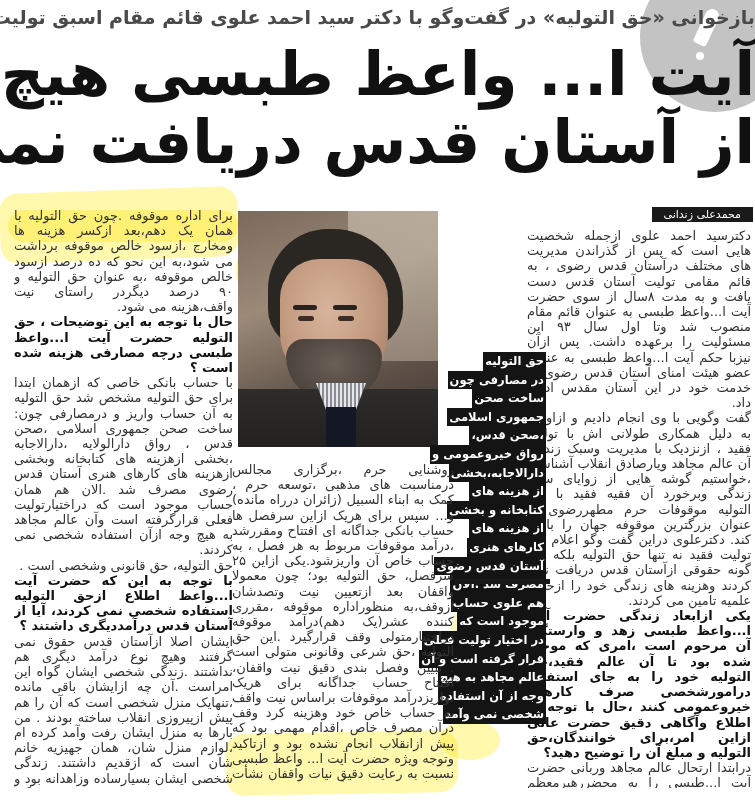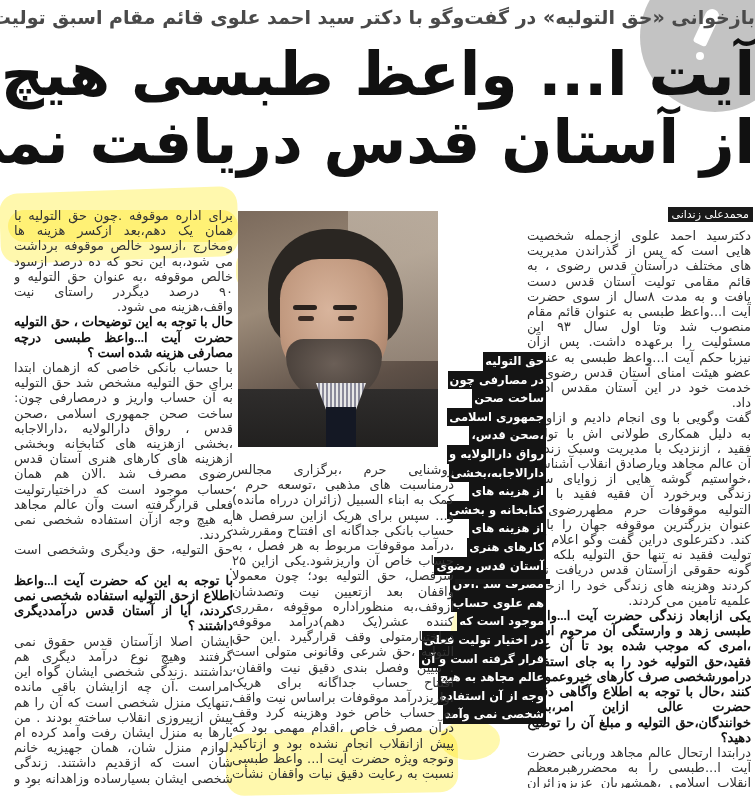--- a/index.html
+++ b/index.html
@@ -34,29 +34,29 @@
     right:0; top:40px; width:755px;
     font-family:"DejaVu Sans", sans-serif;
     font-weight:bold; color:#111;
     line-height:68px;
   }
   .headline .l1 { font-size:60px; letter-spacing:-2px; white-space:nowrap; display:block; }
   .headline .l2 { font-size:60px; letter-spacing:-2px; white-space:nowrap; display:block; }
 
   .byline {
     right:2px; top:207px; background:#1a1a1a; color:#fff;
-    font-size:11px; padding:1px 4px; white-space:nowrap;
+    font-size:11px; padding:1px 12px; white-space:nowrap;
   }
 
   .col {
     font-size:13px; line-height:15.2px; color:#333; text-align:justify;
     direction:rtl;
   }
   .col p { margin:0; }
-  .col .q { font-weight:bold; color:#111;font-family:Liberation Serif, serif; }
+  .col .q { font-weight:bold; color:#111; }
 
   .col-right { left:527px; top:228px; width:224px; height:560px; overflow:hidden; }
   .col-center { left:232px; top:462px; width:222px; height:320px; overflow:hidden; }
   .col-left { left:14px; top:208px; width:219px; height:580px; overflow:hidden; }
 
   .photo {
     left:238px; top:211px; width:200px; height:236px; overflow:hidden;
     background:linear-gradient(160deg,#7b6a5c 0%,#9b8a78 35%,#5e5047 70%,#3a3531 100%);
   }
   .photo .bg-light { position:absolute; left:110px; top:0; width:90px; height:150px;
@@ -141,21 +141,21 @@
   <div class="shirt"></div>
   <div class="sweater"></div>
 </div>
 
 <div class="abs pullquote">
   <span class="pq-line">حق التولیه</span>
   <span class="pq-line">در مصارفی چون</span>
   <span class="pq-line">ساخت صحن</span>
   <span class="pq-line">جمهوری اسلامی</span>
   <span class="pq-line">،صحن قدس،</span>
-  <span class="pq-line">رواق دارالولایه و</span>
+  <span class="pq-line">رواق خیروعمومی و</span>
   <span class="pq-line">دارالاجابه،بخشی</span>
   <span class="pq-line">از هزینه های</span>
   <span class="pq-line">کتابخانه و بخشی</span>
   <span class="pq-line">از هزینه های</span>
   <span class="pq-line">کارهای هنری</span>
   <span class="pq-line">آستان قدس رضوی</span>
   <span class="pq-line">مصرف شد .الان</span>
   <span class="pq-line">هم علوی حساب</span>
   <span class="pq-line">موجود است که</span>
   <span class="pq-line">در اختیار تولیت فعلی</span>
@@ -169,17 +169,17 @@
 <div class="abs col col-center">
   <p>روشنایی حرم ،برگزاری مجالس درمناسبت های مذهبی ،توسعه حرم ، کمک به ابناء السبیل (زائران درراه مانده) و... سپس برای هریک ازاین سرفصل ها حساب بانکی جداگانه ای افتتاح ومقررشد ،درآمد موقوفات مربوط به هر فصل ، به حساب خاص آن واریزشود.یکی ازاین ۲۵ سرفصل، حق التولیه بود؛ چون معمولا واقفان بعد ازتعیین نیت وتصدشان ازوقف،به منظوراداره موقوفه ،مقرری کننده عشر(یک دهم)درآمد موقوفه دراختیارمتولی وقف قرارگیرد .این حق التولیه ،حق شرعی وقانونی متولی است . تبیین وفصل بندی دقیق نیت واقفان، افتتاح حساب جداگانه برای هریک ،واریزدرآمد موقوفات براساس نیت واقف به حساب خاص خود وهزینه کرد وقف درآن مصرف خاص ،اقدام مهمی بود که پیش ازانقلاب انجام نشده بود و ازتاکید وتوجه ویژه حضرت آیت ا... واعظ طبسی نسبت به رعایت دقیق نیات واقفان نشأت می گرفت؛ همان گونه که رهبرمعظم انقلاب اسلامی نیز به تازگی درحکم انتصاب تولیت حجت الاسلام والمسلمین رئیسی برآن تاکید کردند.</p>
   <p>آیت ا...واعظ طبسی ازهمان سال های اول تولیت شان این امررا رعایت می کردند وآستان قدس ازهمان زمان به بعد هرسال ازدوبودجه بندی برخوردارشد؛ یکی بودجه بندی موقوفاتی ودیگری بودجه بندی عمومی . دربی این اقدام اساسی ، حق التولیه موقوفات هم ازهمان سال های اول به حساب بانکی خاص خود واریز ودرمصارف خیروعمومی هزینه می شد وهیچ گونه دخل وتصرفی ازسوی آیت ا...واعظ طبسی درحق التولیه صورت نمی گرفت.ایشان نه تنها ازحق التولیه استفاده نمی کردند بلکه هیچ گونه حق وحقوق دیگری هم ازآستان قدس دریافت نمی کردند.</p>
 
 </div>
 
 <div class="abs col col-left">
   <p>برای اداره موقوفه .چون حق التولیه با همان یک دهم،بعد ازکسر هزینه ها ومخارج ،ازسود خالص موقوفه برداشت می شود،به این نحو که ده درصد ازسود خالص موقوفه ،به عنوان حق التولیه و ۹۰ درصد دیگردر راستای نیت واقف،هزینه می شود.</p>
   <p class="q">حال با توجه به این توضیحات ، حق التولیه حضرت آیت ا...واعظ طبسی درچه مصارفی هزینه شده است ؟</p>
   <p>با حساب بانکی خاصی که ازهمان ابتدا برای حق التولیه مشخص شد حق التولیه به آن حساب واریز و درمصارفی چون: ساخت صحن جمهوری اسلامی ،صحن قدس ، رواق دارالولایه ،دارالاجابه ،بخشی ازهزینه های کتابخانه وبخشی ازهزینه های کارهای هنری آستان قدس رضوی مصرف شد .الان هم همان حساب موجود است که دراختیارتولیت فعلی قرارگرفته است وآن عالم مجاهد به هیچ وجه ازآن استفاده شخصی نمی کردند.</p>
-  <p>حق التولیه، حق ودیگری وشخصی است .</p>
+  <p>حق التولیه، حق قانونی وشخصی است .</p>
   <p class="q">با توجه به این که حضرت آیت ا...واعظ اطلاع ازحق التولیه استفاده شخصی نمی کردند، آیا از آستان قدس درآمددیگری داشتند ؟</p>
   <p>ایشان اصلا ازآستان قدس حقوق نمی گرفتند وهیچ نوع درآمد دیگری هم نداشتند .زندگی شخصی ایشان گواه این امراست .آن چه ازایشان باقی مانده ،تنهایک منزل شخصی است که آن را هم پیش ازپیروزی انقلاب ساخته بودند . من بارها به منزل ایشان رفت وآمد کرده ام ،لوازم منزل شان، همان جهیزیه خانم شان است که ازقدیم داشتند. زندگی شخصی ایشان بسیارساده وزاهدانه بود و چون استاد حوزه بودند،هزینه های زندگی شان ازطریق حوزه علمیه تامین می شد،هرچند به دلیل برخورداری از جایگاه تولیت ، مردم ایشان را همواره درتالار مجلل وباشکوه تشریفات مشاهده می کردند. ایشان درعین ساده زیستی درمسایل موقوفات دقیق بودند و گاه برای پرداخت هزارتومان دستورمی دادند مورد مصرف ، مکتوب و مشخص شود.</p>
 
 </div>
 
 </body></html>

